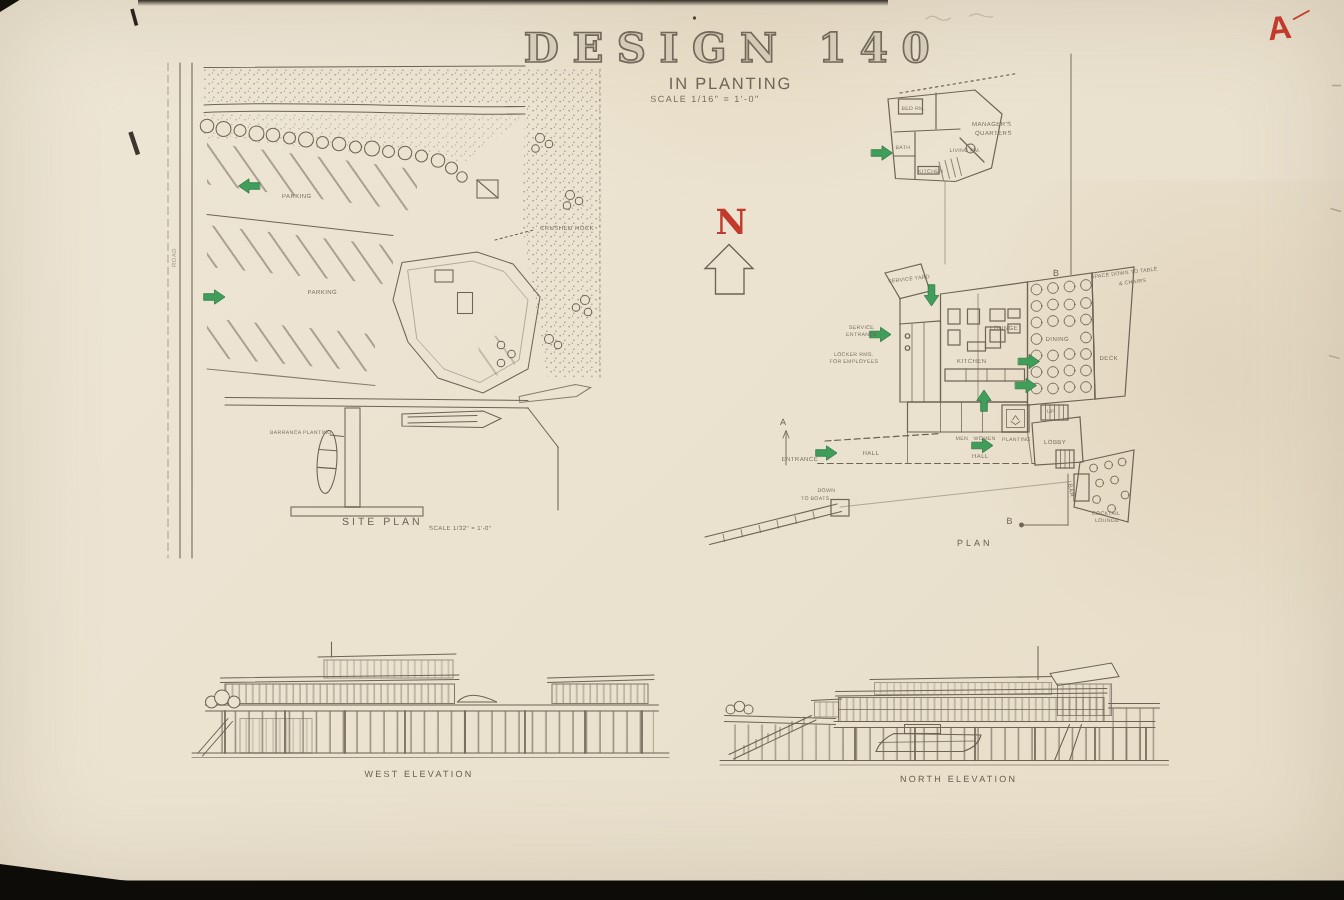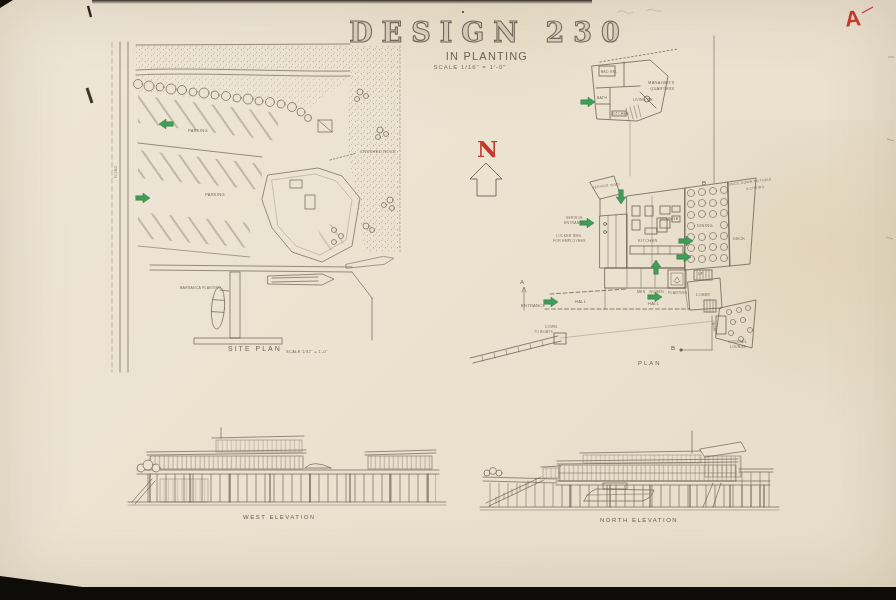--- a/index.html
+++ b/index.html
@@ -412,21 +412,21 @@
       <line x1="713" y1="483" x2="703" y2="507"></line>
       <line x1="721" y1="483" x2="713" y2="507"></line>
       <path d="M584,501 L642,501 Q652,498 654,490 L596,489 Q587,493 584,501 Z"></path>
       <line x1="586" y1="495" x2="650" y2="494" stroke-width="0.5"></line>
       <rect x="603" y="483" width="24" height="6"></rect>
       <line x1="480" y1="507" x2="779" y2="507"></line>
       <line x1="480" y1="510" x2="779" y2="510" opacity=".6"></line>
     </g>
   </svg>
 
-  <div class="lbl ctr" id="title" style="left:489px;top:16px;">DESIGN 230</div>
+  <div class="lbl ctr" id="title" style="left:489px;top:16px;">DESIGN 140</div>
   <div class="lbl ctr" id="sub2" style="left:487px;top:50px;">IN PLANTING</div>
   <div class="lbl ctr" id="scaleNote" style="left:470px;top:64px;">SCALE  1/16" = 1'-0"</div>
   <div class="lbl" id="gradeA" style="left:845px;top:5px;">A</div>
   <div class="lbl" id="northN" style="left:477px;top:135px;">N</div>
 
   <div class="lbl t4 v90" style="left:113px;top:178px;opacity:.6;">ROAD</div>
   <div class="lbl t4" style="left:188px;top:128px;">PARKING</div>
   <div class="lbl t4" style="left:205px;top:192px;">PARKING</div>
   <div class="lbl t4" style="left:360px;top:149px;">CRUSHED ROCK</div>
   <div class="lbl t3" style="left:180px;top:286px;">BARRANCA PLANTING</div>

